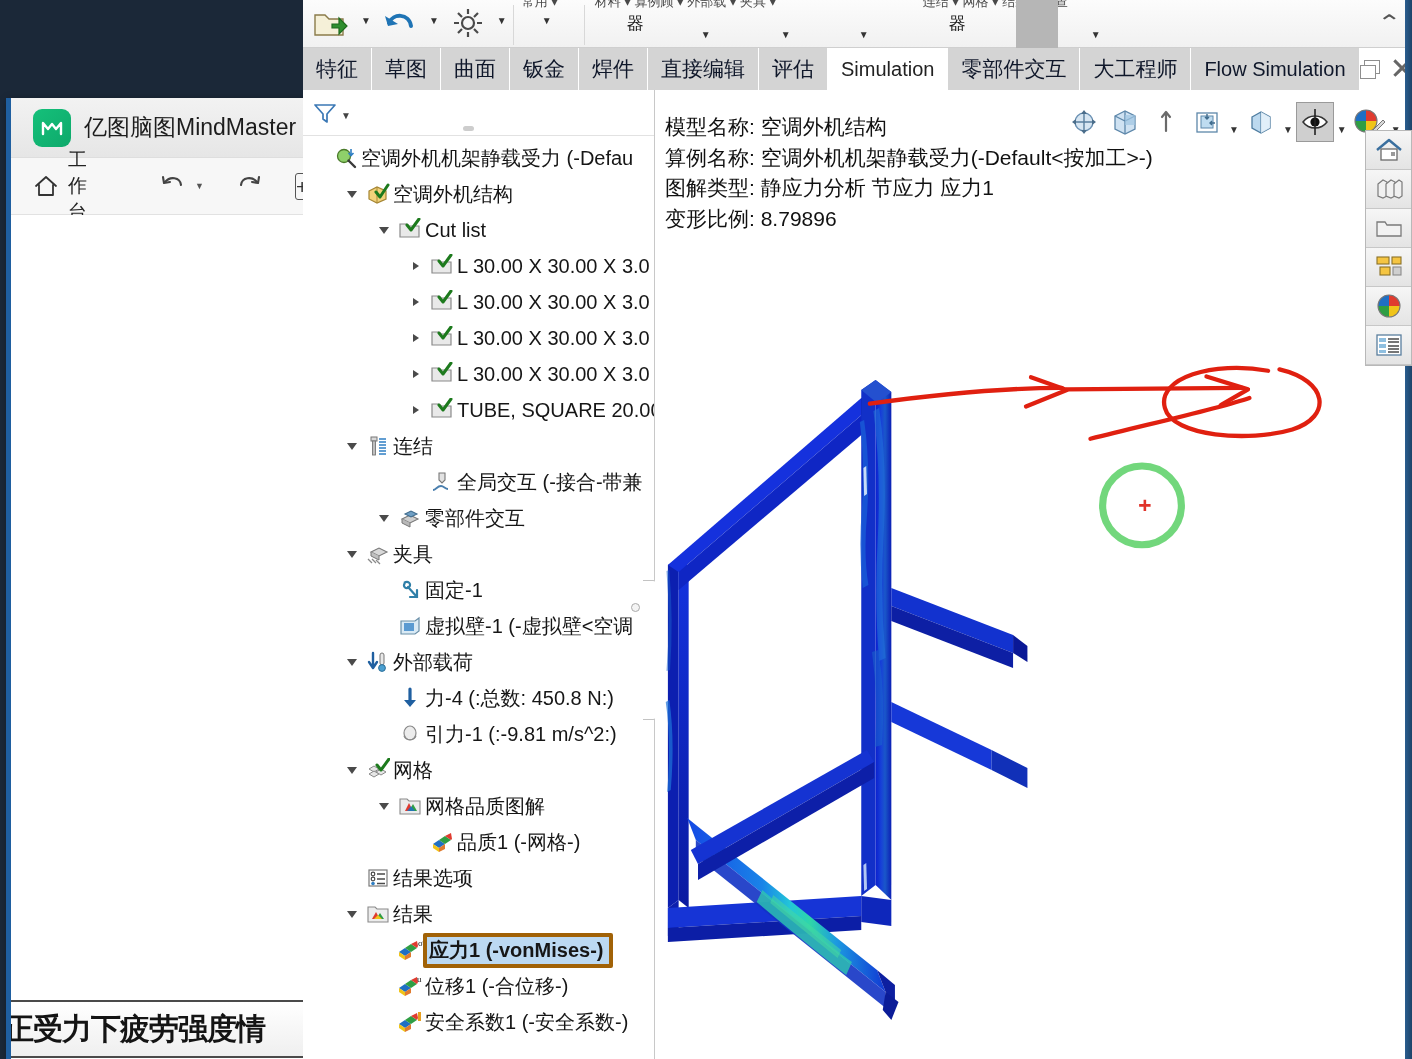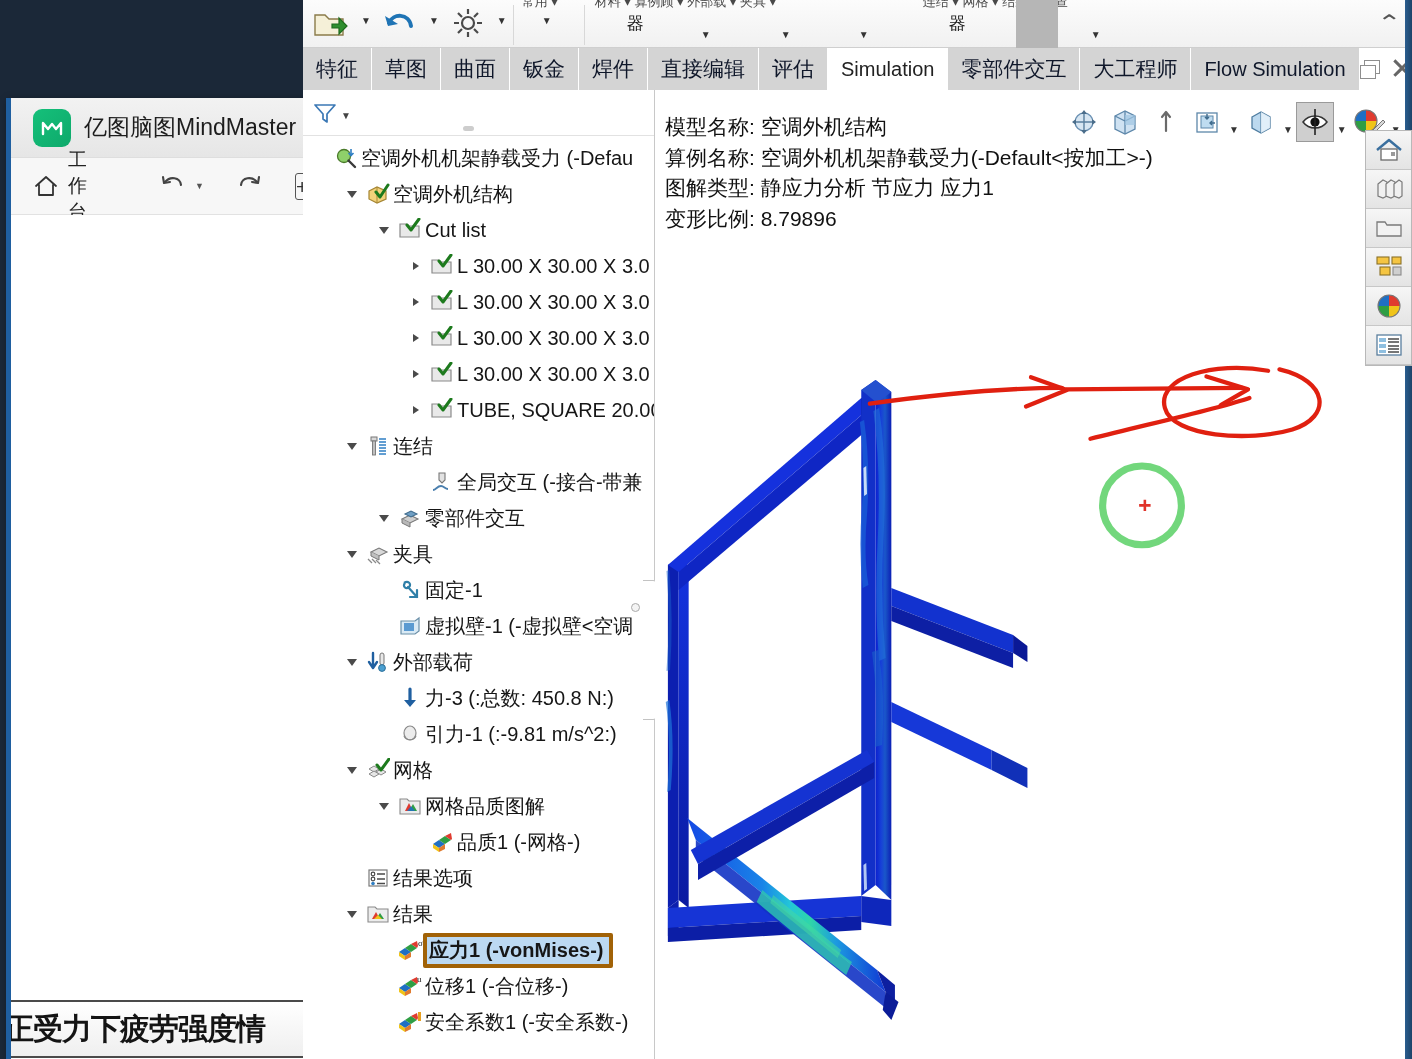--- a/index.html
+++ b/index.html
@@ -539,21 +539,21 @@
             <span class="tlabel">外部载荷</span>
           </div>
           <div class="tnode" style="padding-left: 70px;">
             <span class="tw"></span>
             <span class="ticon">
               <svg width="24" height="24" viewBox="0 0 24 24">
                 <path d="M12 3 L12 16" stroke="#1f5fa0" stroke-width="3.2" stroke-linecap="round"></path>
                 <path d="M6 14 L12 21 L18 14 Z" fill="#1f5fa0"></path>
               </svg>
             </span>
-            <span class="tlabel">力-3 (:总数: 450.8 N:)</span>
+            <span class="tlabel">力-4 (:总数: 450.8 N:)</span>
           </div>
           <div class="tnode" style="padding-left: 70px;">
             <span class="tw"></span>
             <span class="ticon">
               <svg width="24" height="24" viewBox="0 0 24 24">
                 <ellipse cx="12" cy="11" rx="6" ry="7" fill="#ececec" stroke="#8a8a8a" stroke-width="1.2"></ellipse>
                 <path d="M6 14 C8 19, 16 19, 18 14" fill="none" stroke="#8a8a8a" stroke-width="1.2"></path>
               </svg>
             </span>
             <span class="tlabel">引力-1 (:-9.81 m/s^2:)</span>

